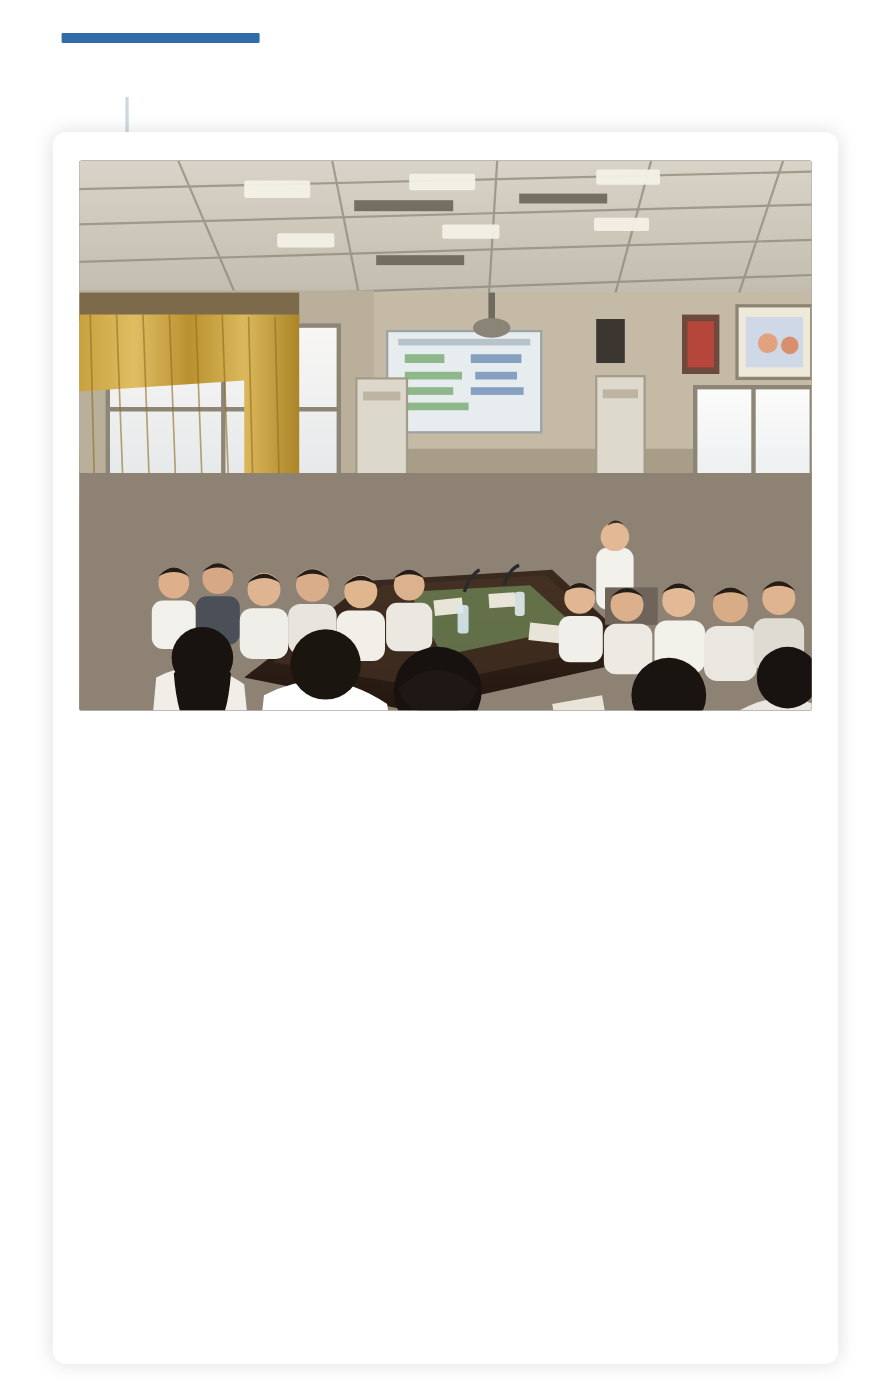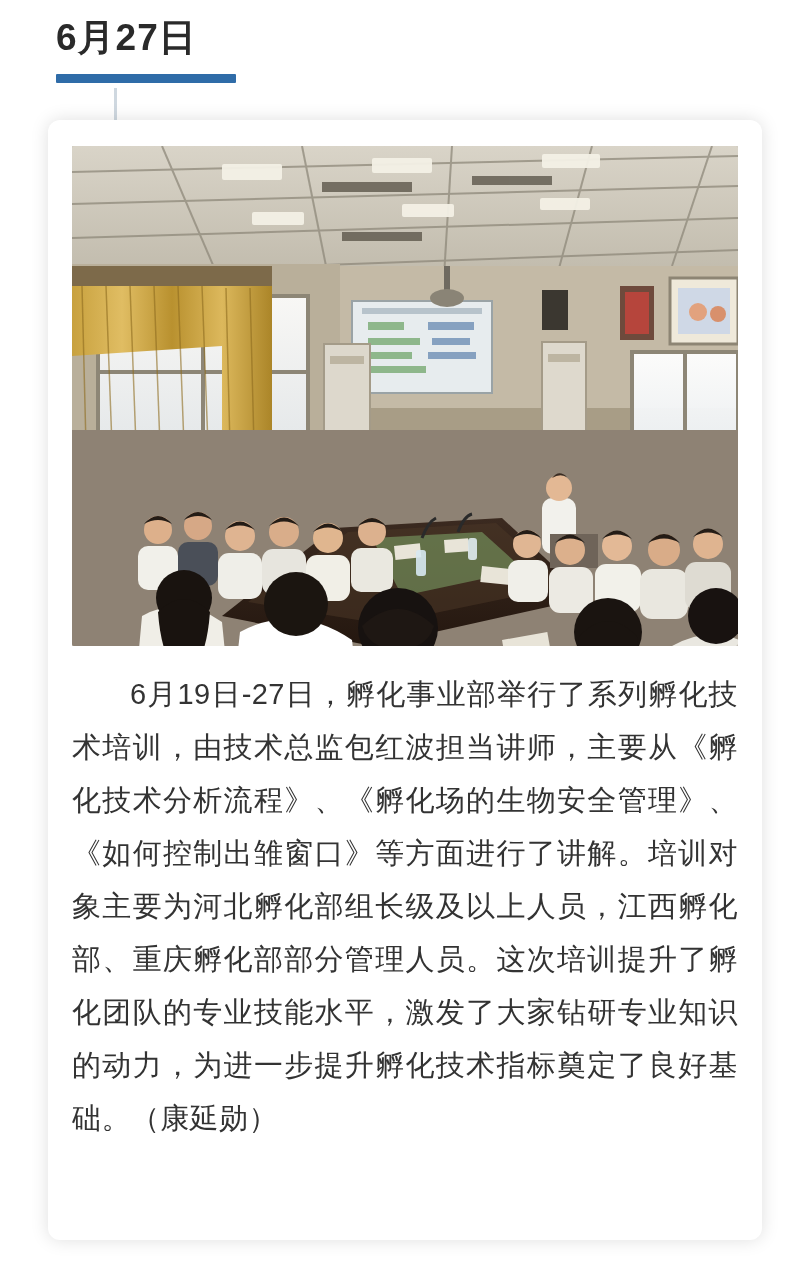--- a/index.html
+++ b/index.html
@@ -91,21 +91,20 @@
     font-family: "Liberation Sans", sans-serif;
     letter-spacing: 0.4px;
   }
 </style>
 </head>
 <body>
 
 <div class="page">
 
   <div class="date-header">
-    <div class="date-title">6月27日</div>
     <div class="date-underline"></div>
   </div>
 
   <div class="connector"></div>
 
   <div class="card">
 
     <div class="photo">
       <svg width="666" height="500" viewBox="0 0 666 500" xmlns="http://www.w3.org/2000/svg" role="img">
         <defs>
@@ -347,16 +346,15 @@
           <rect x="46" y="534" width="140" height="14" rx="6"></rect>
           <rect x="188" y="550" width="146" height="14" rx="6"></rect>
           <rect x="358" y="568" width="156" height="15" rx="6"></rect>
           <rect x="516" y="550" width="146" height="14" rx="6"></rect>
         </g>
 
         <rect x="0" y="0" width="666" height="500" fill="none"></rect>
       </svg>
     </div>
 
-    <div class="article-body">6月19日-27日，孵化事业部举行了系列孵化技术培训，由技术总监包红波担当讲师，主要从《孵化技术分析流程》、《孵化场的生物安全管理》、《如何控制出雏窗口》等方面进行了讲解。培训对象主要为河北孵化部组长级及以上人员，江西孵化部、重庆孵化部部分管理人员。这次培训提升了孵化团队的专业技能水平，激发了大家钻研专业知识的动力，为进一步提升孵化技术指标奠定了良好基础。（康延勋）</div>
 
   </div>
 </div>
 
 </body></html>

